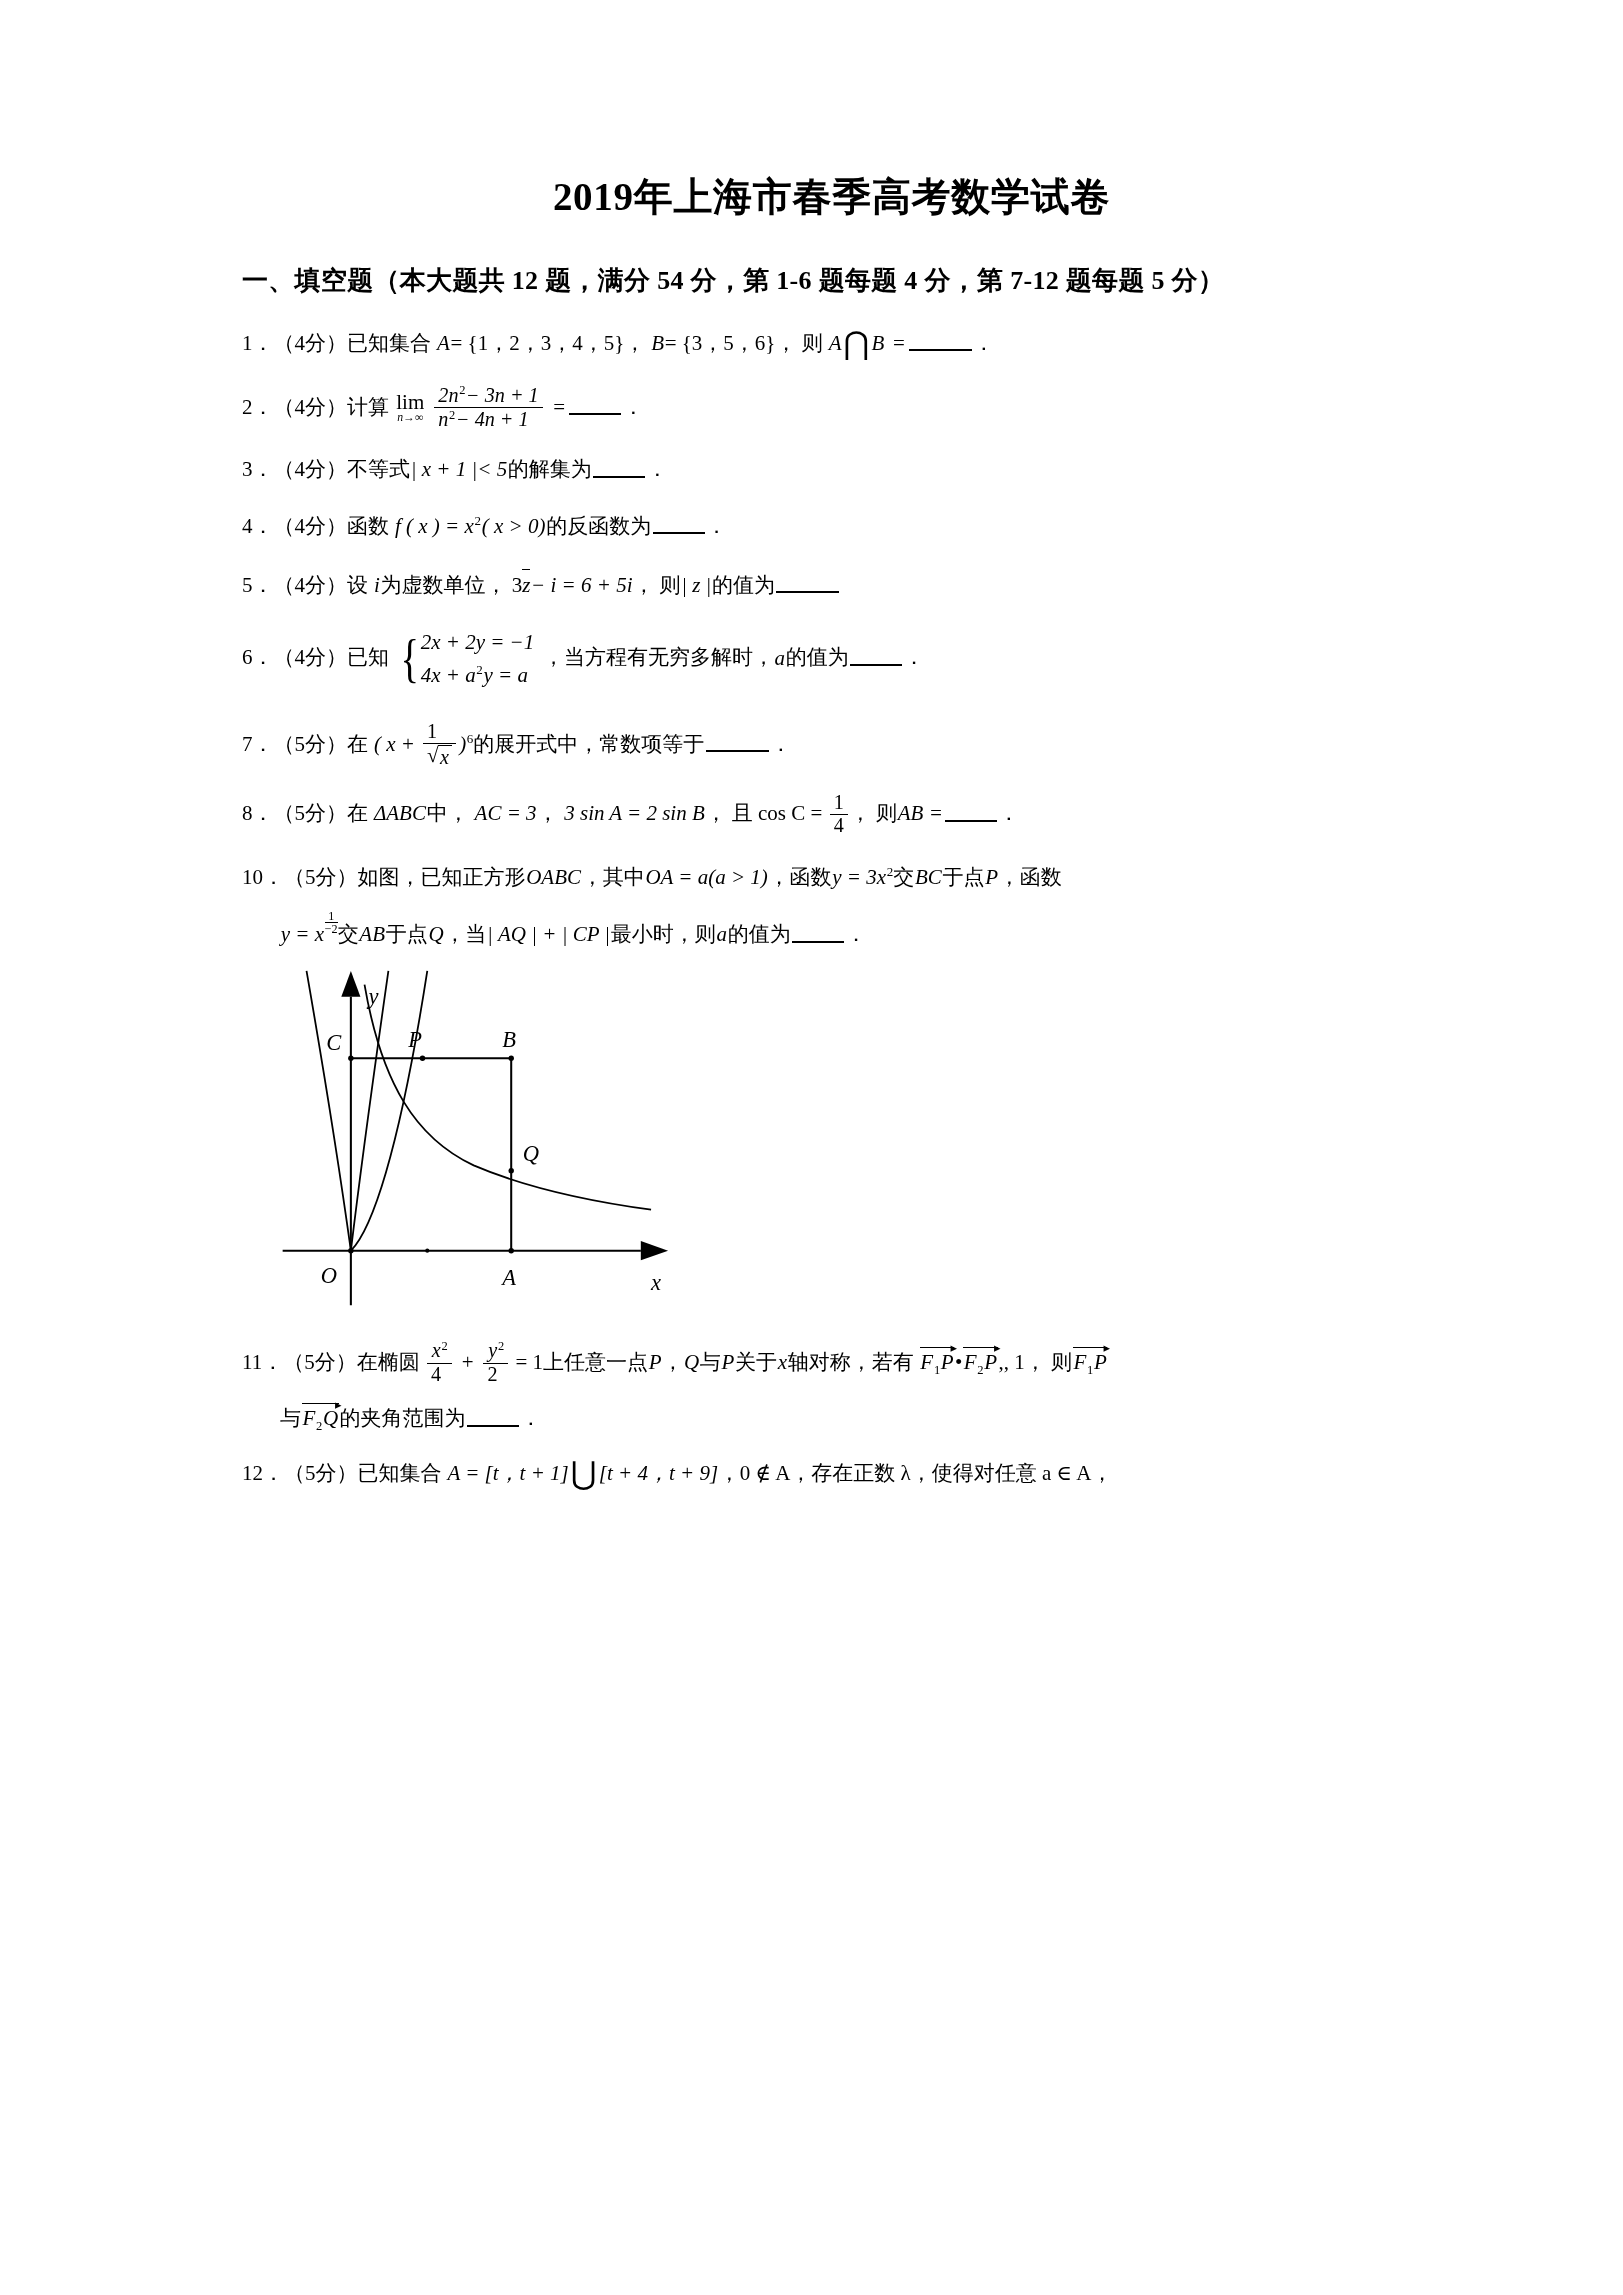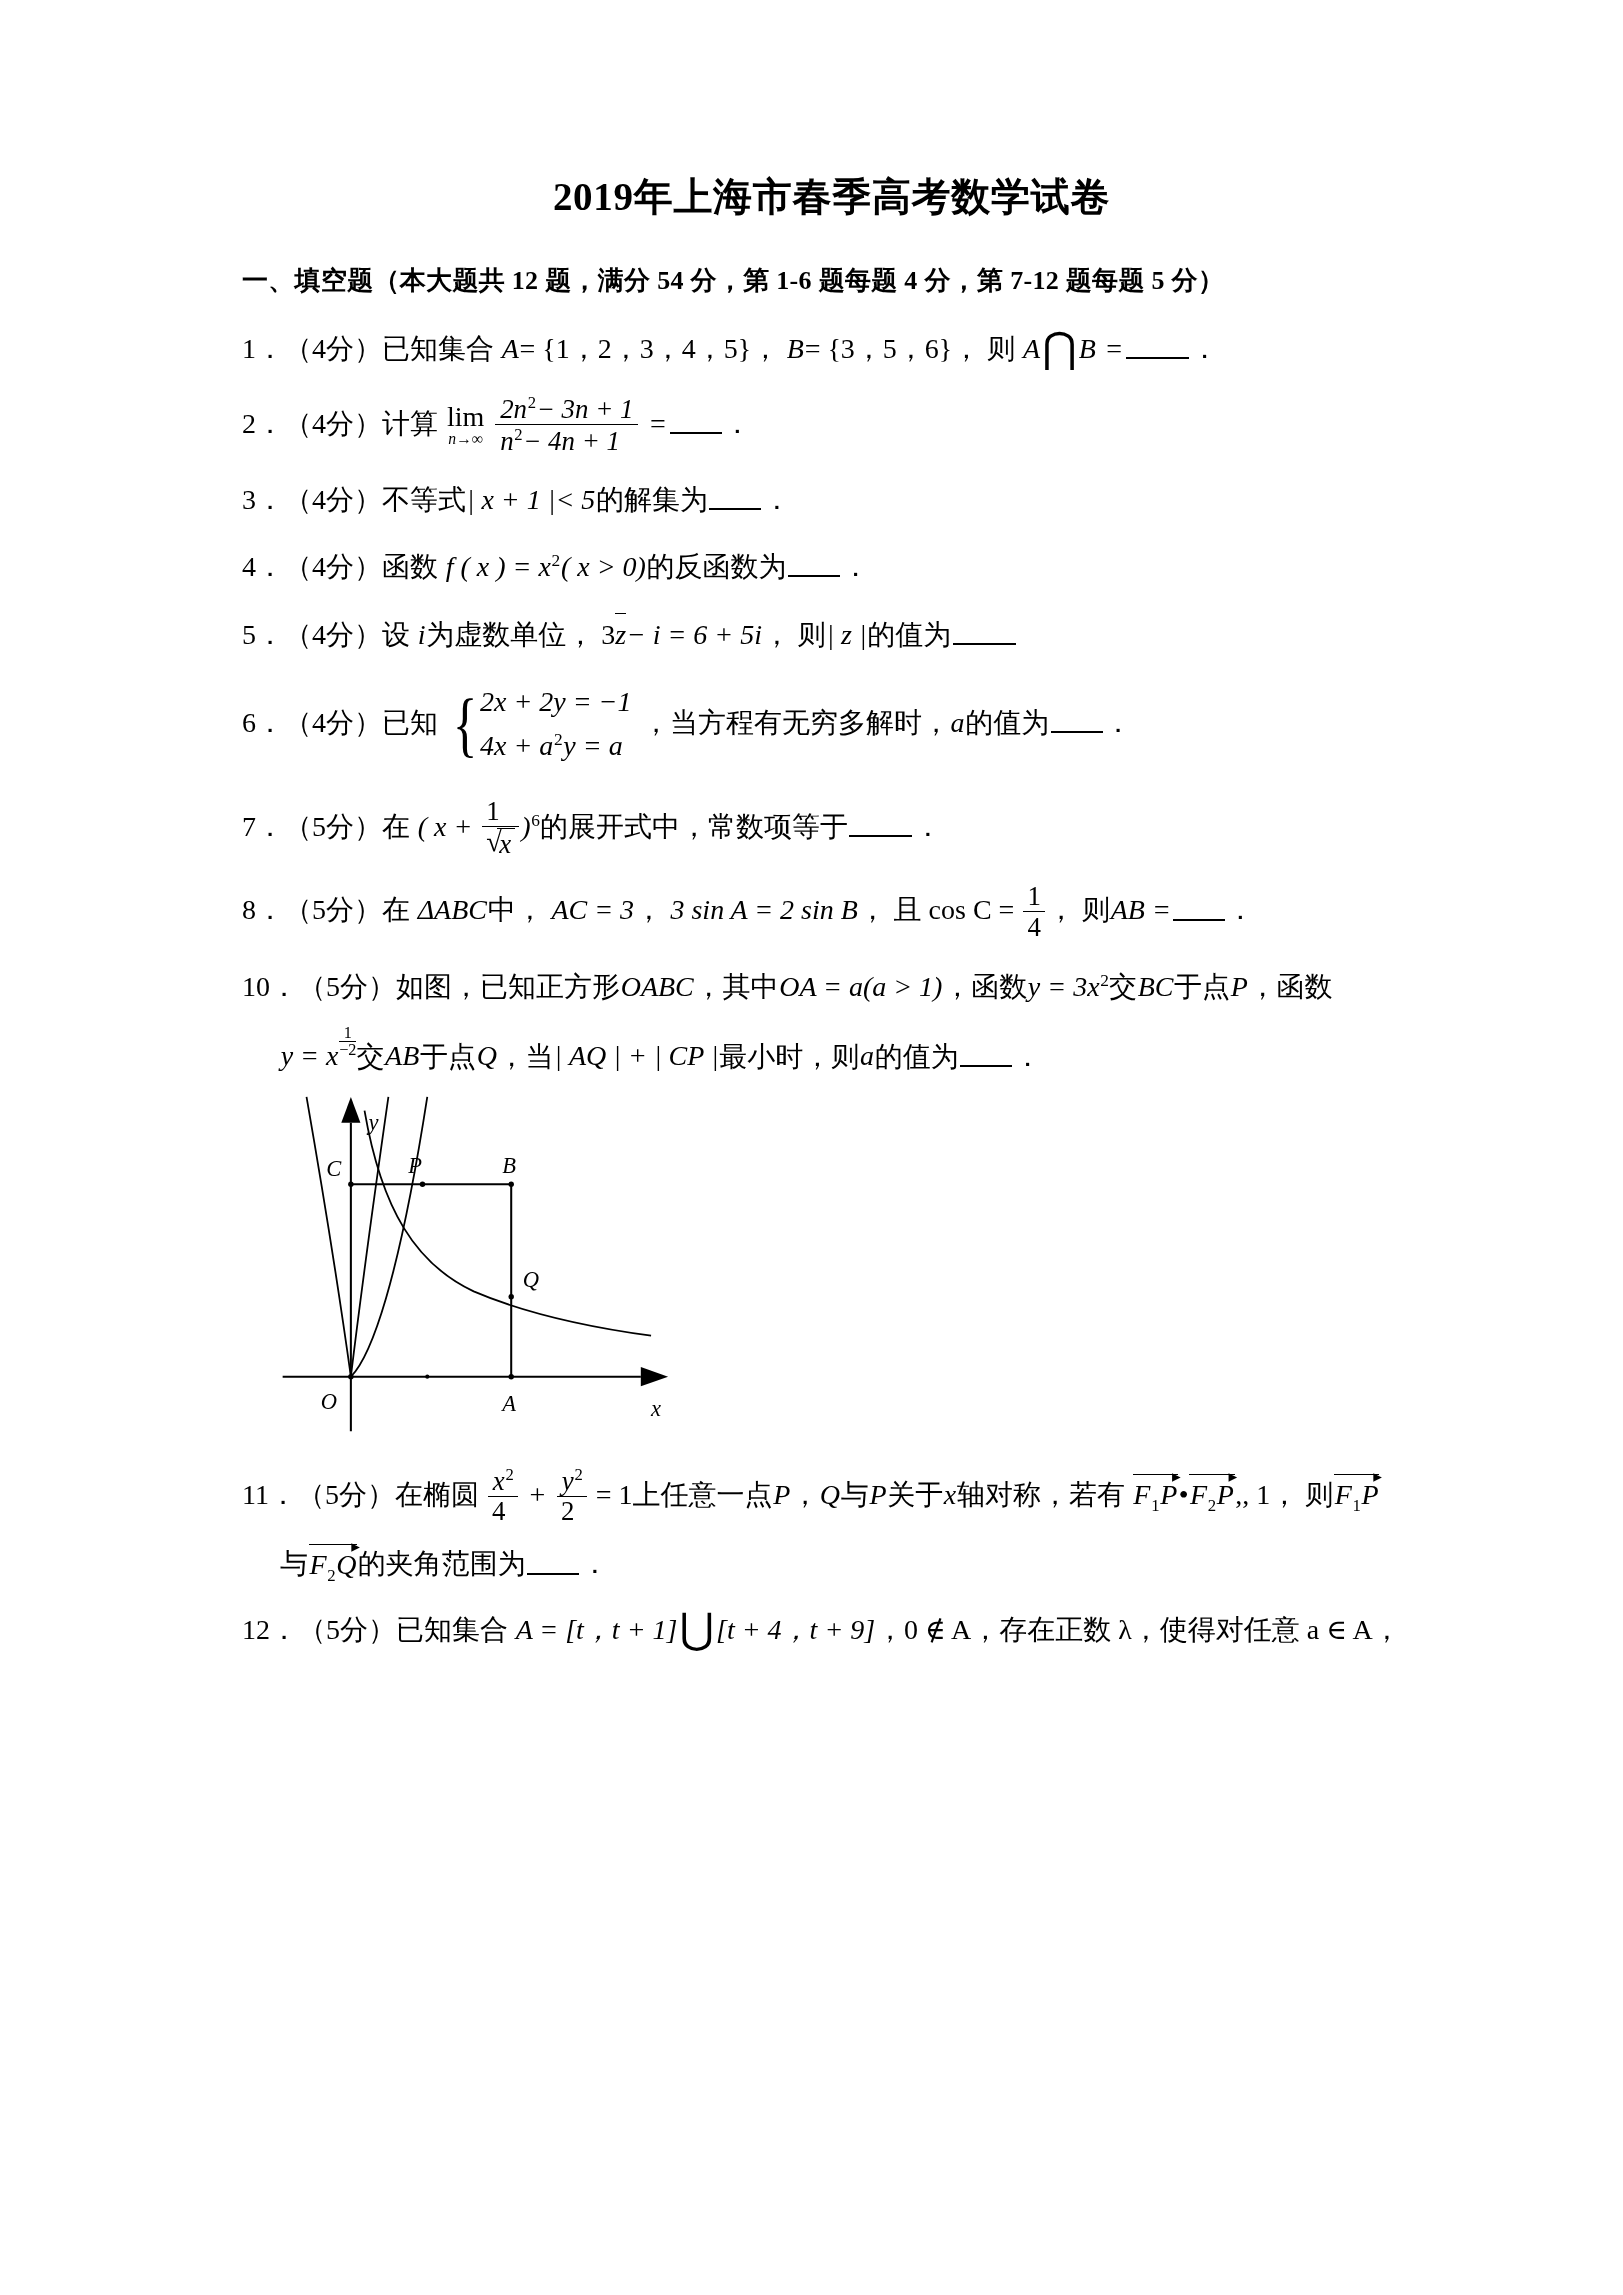--- a/index.html
+++ b/index.html
@@ -44,21 +44,21 @@
   .section-header {
     font-size: 26px;
     font-weight: bold;
     margin: 0 0 31px 0;
     line-height: 1.35;
     letter-spacing: 0.3px;
   }
 
   
   .question {
-    font-size: 28px;
+    font-size: 21px;
     line-height: 1.42;
     margin-bottom: 27px;
     position: relative;
   }
   .qline {
     display: block;
     margin-bottom: 4.1px;
     white-space: normal;
   }
   .qline.indent {

